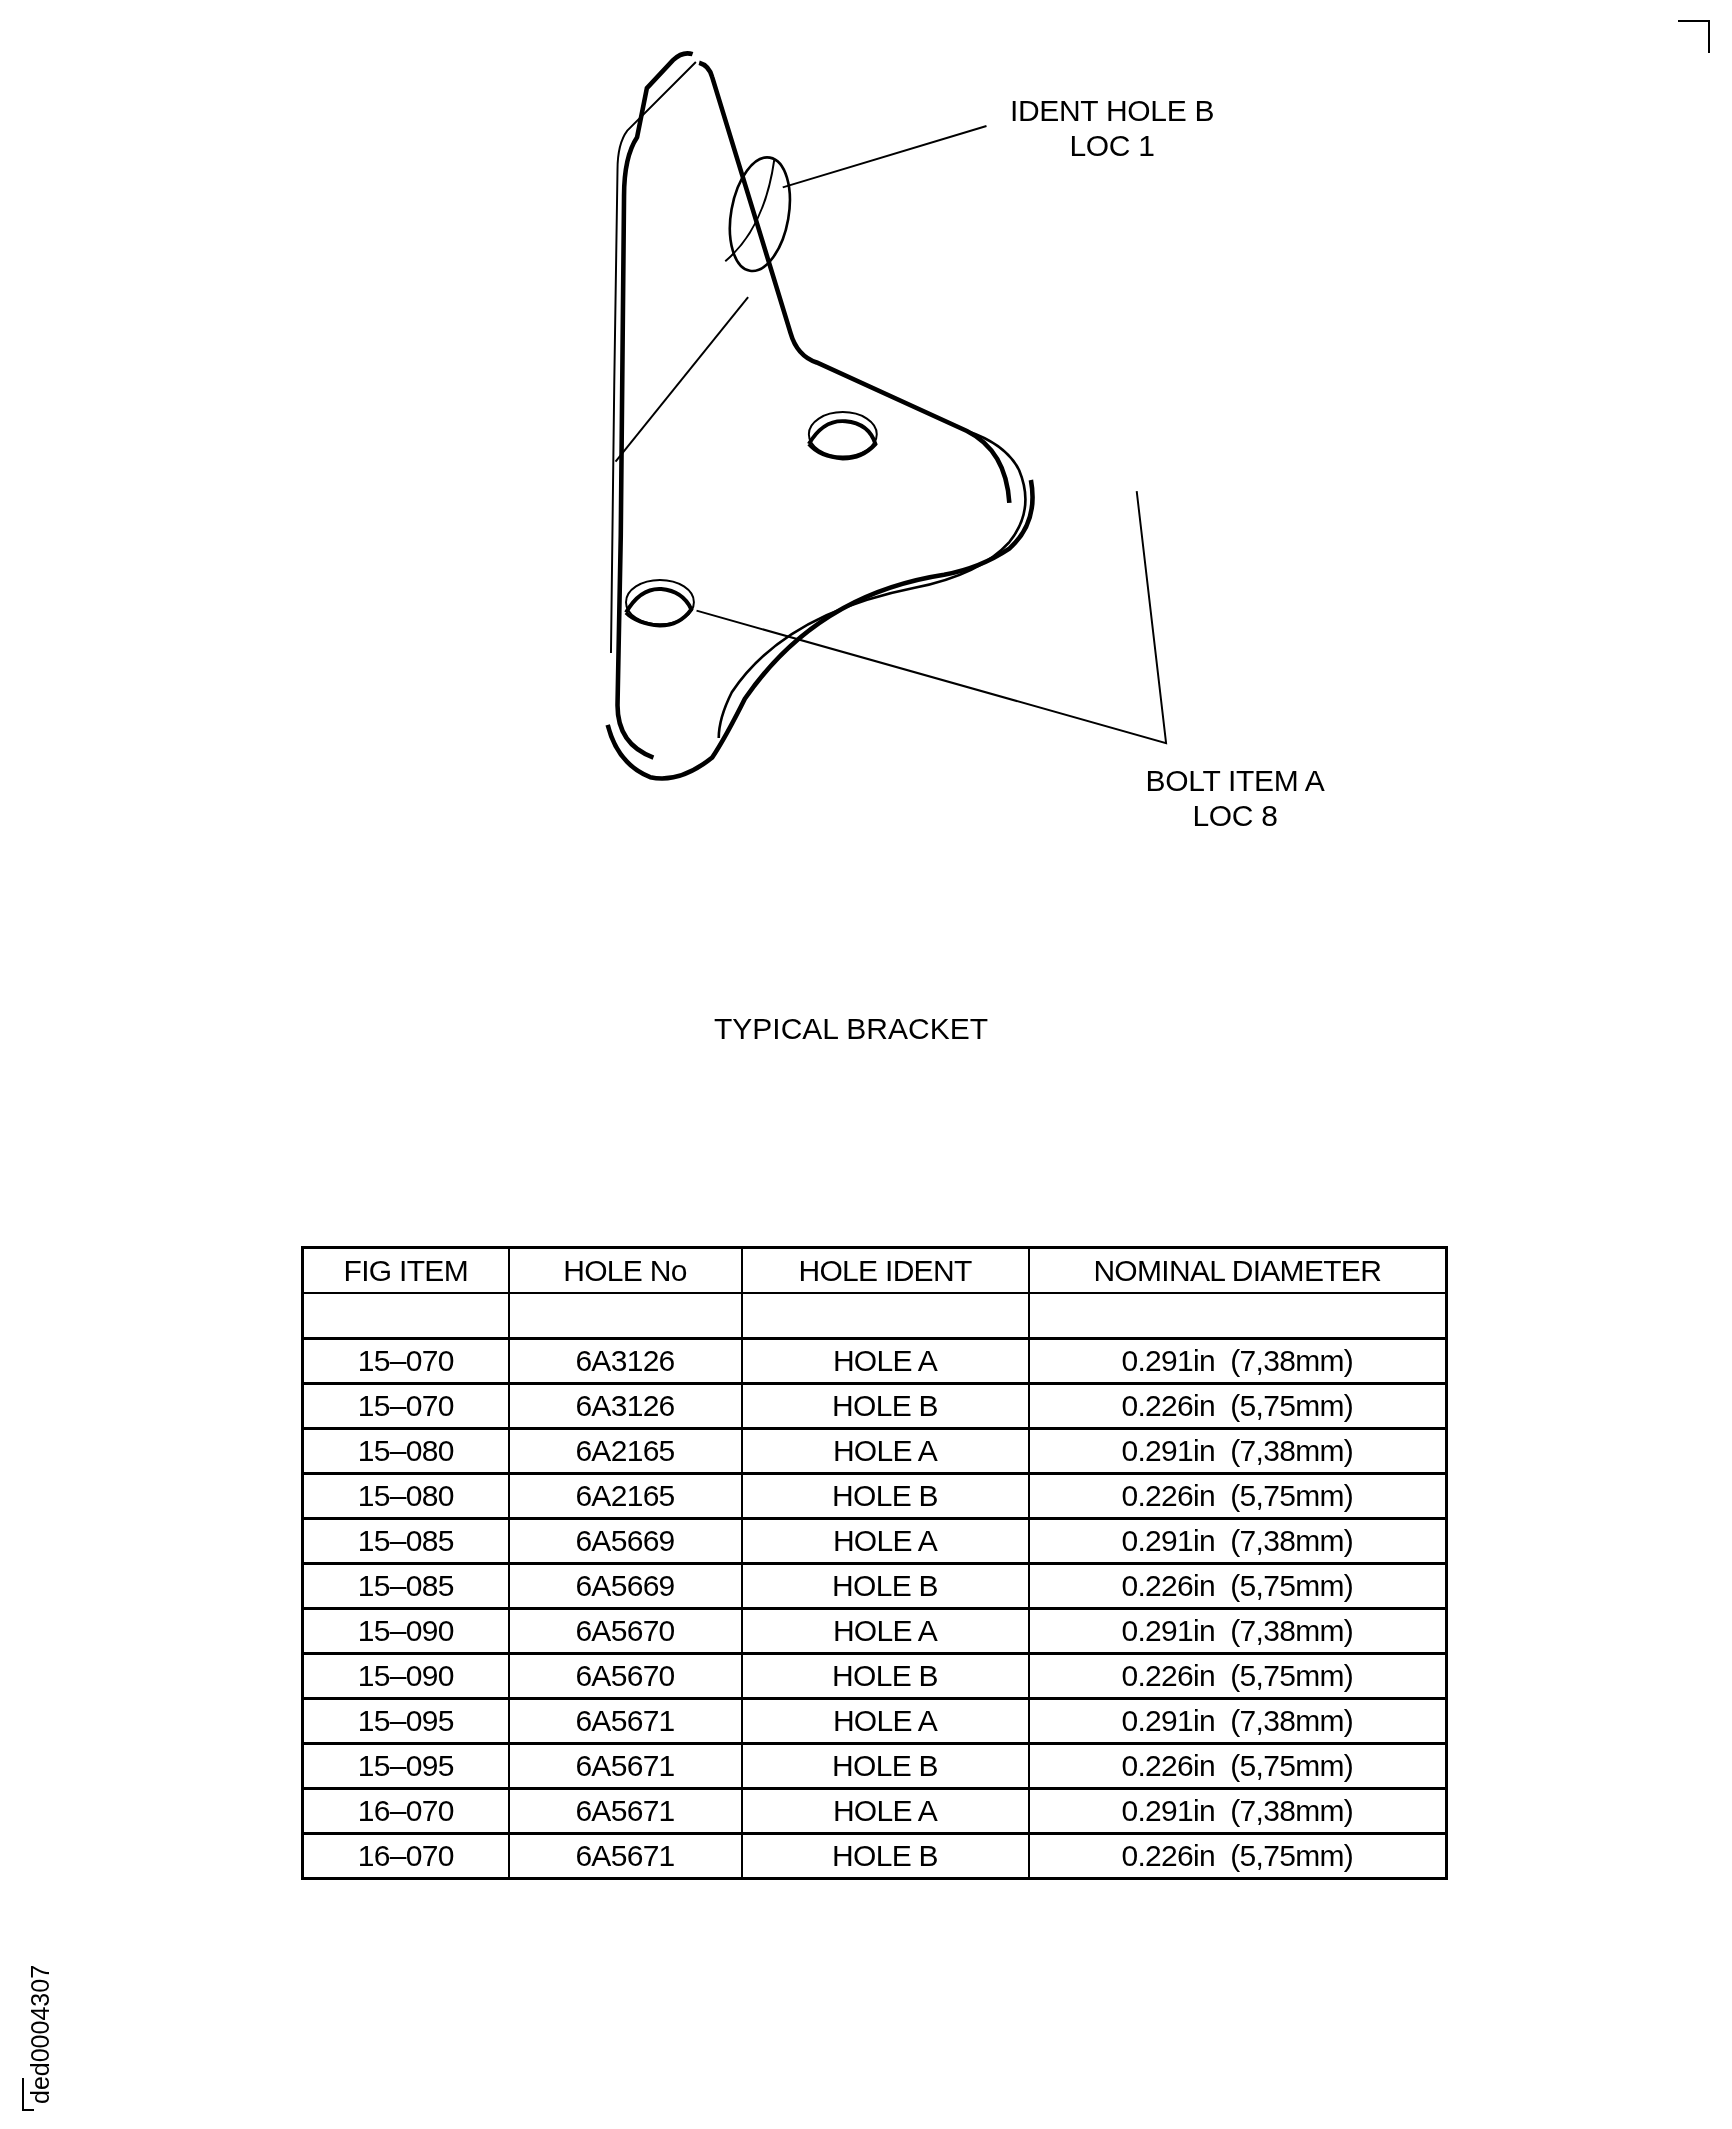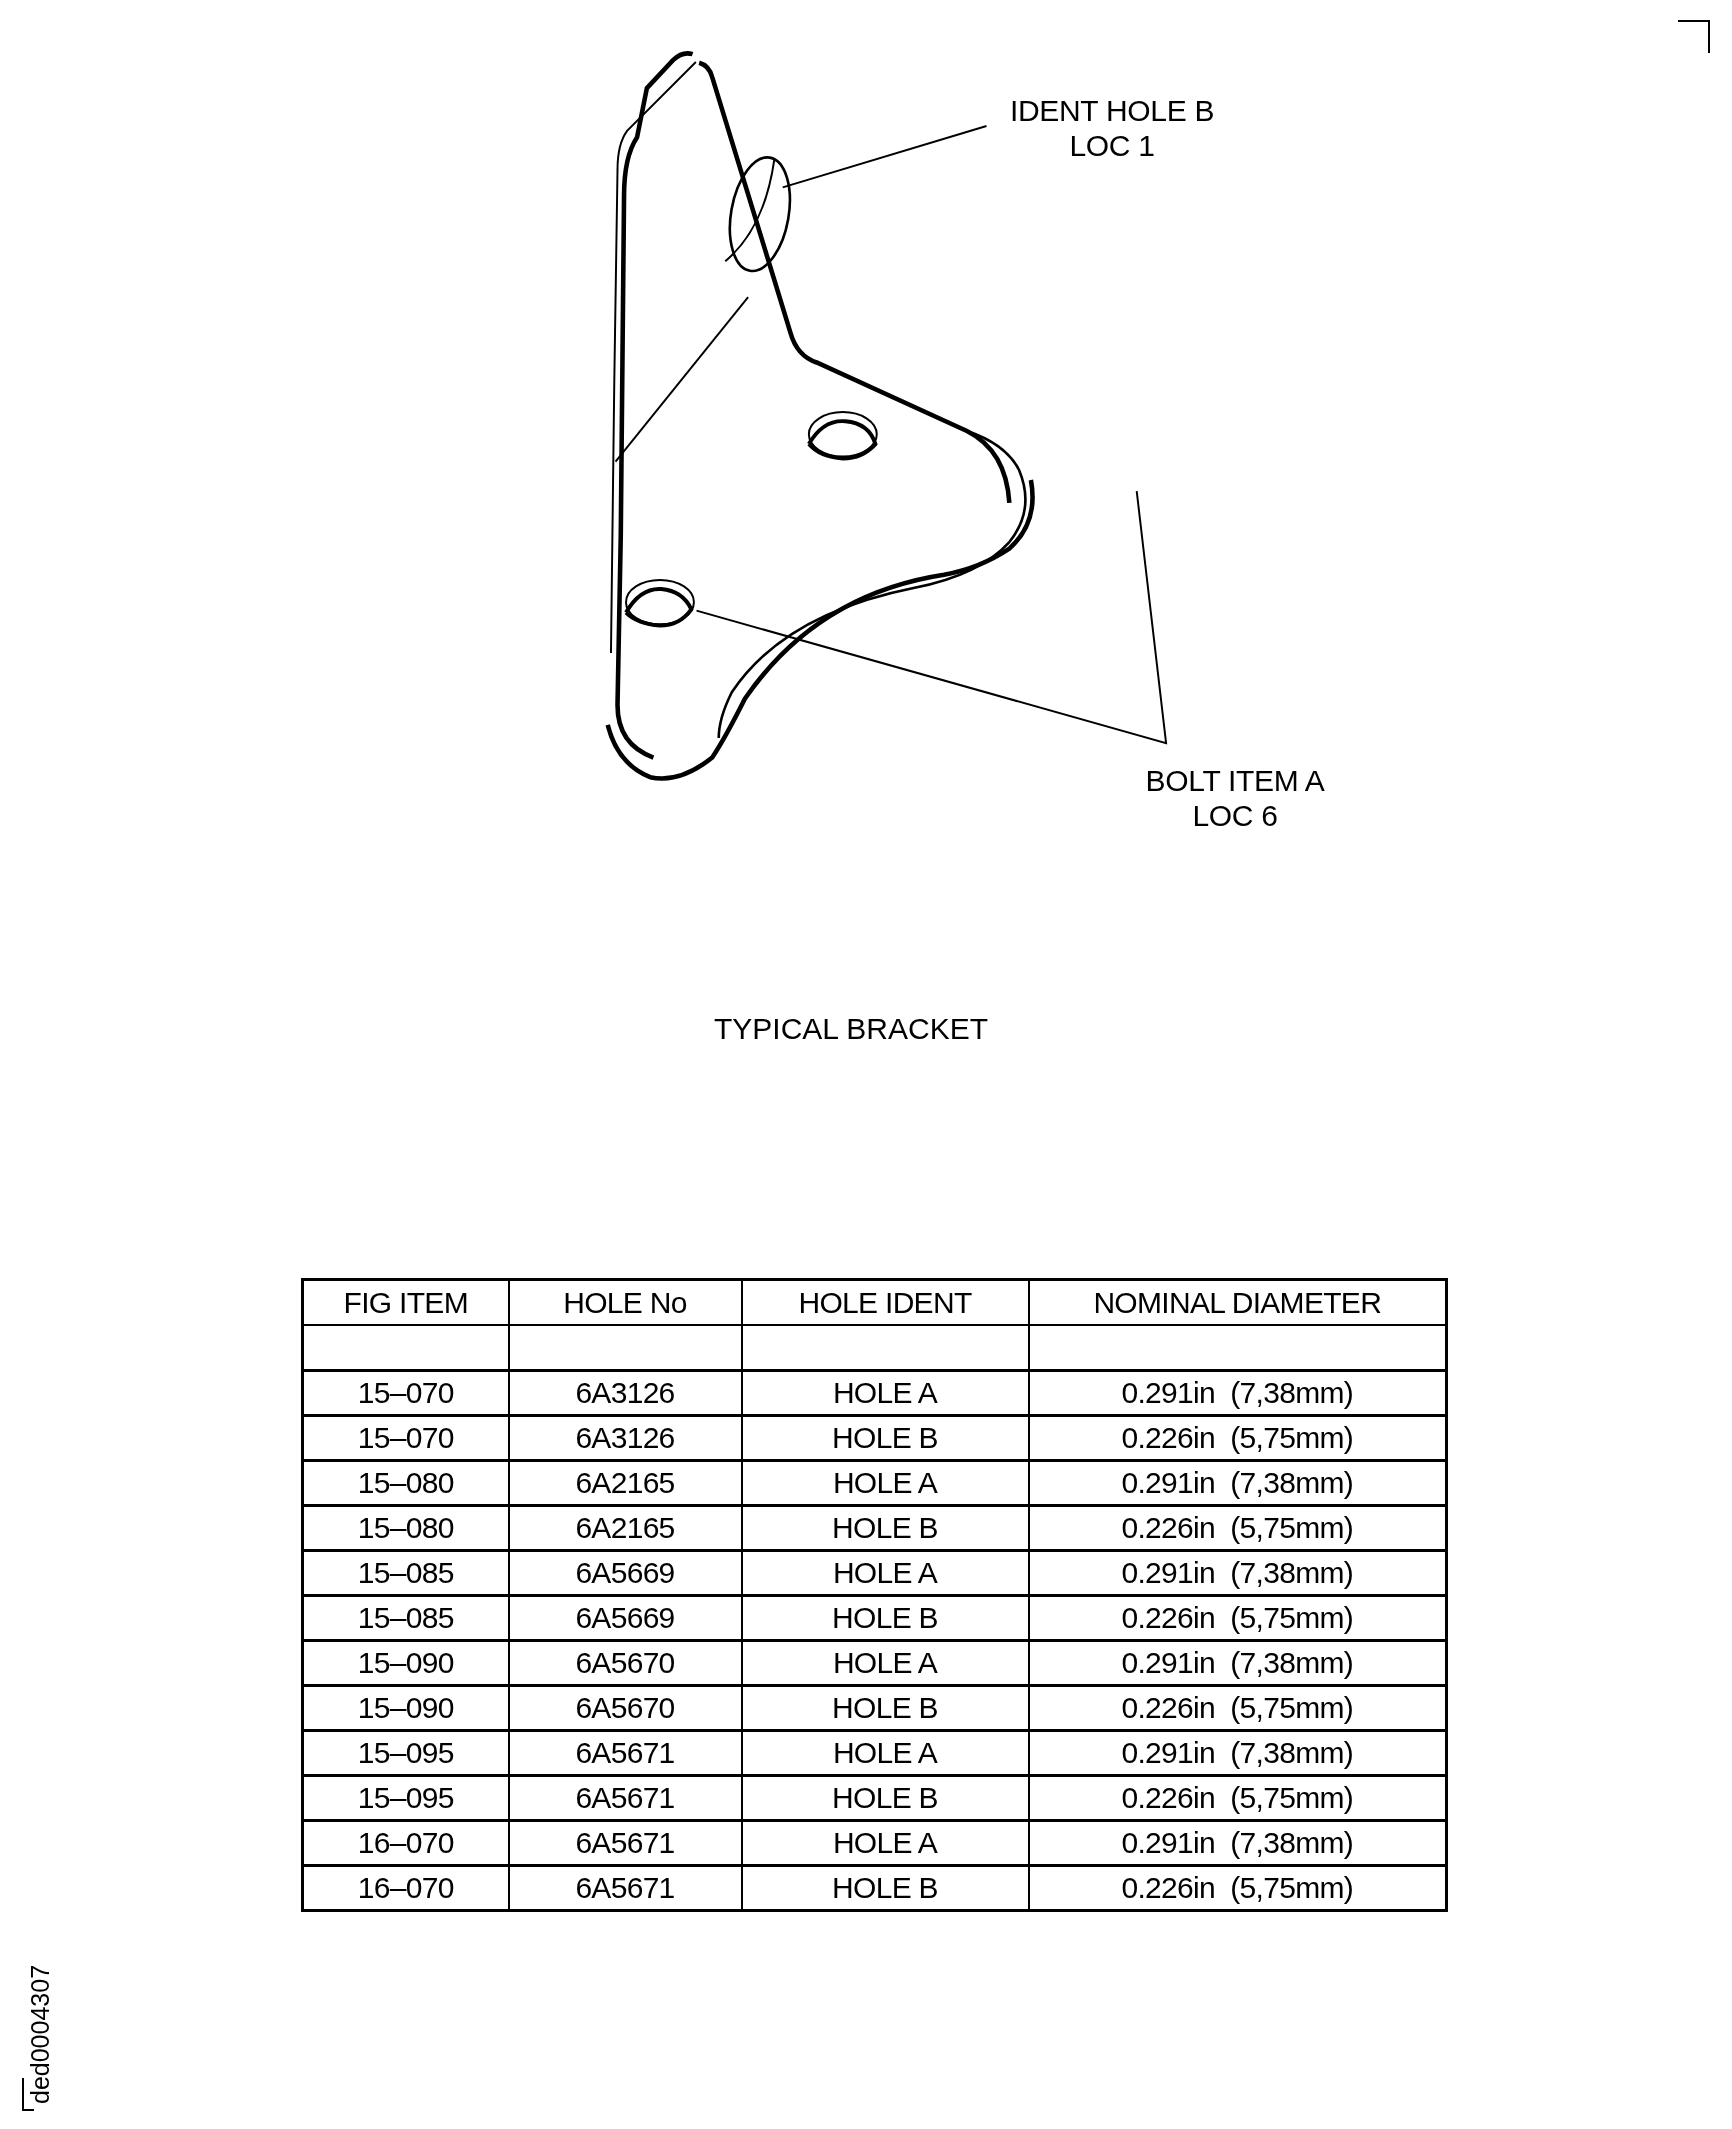--- a/index.html
+++ b/index.html
@@ -4,21 +4,21 @@
 <style>
   html, body { margin: 0; padding: 0; background: #ffffff; }
   body { width: 1732px; height: 2129px; position: relative; overflow: hidden;
          font-family: "Liberation Sans", sans-serif; color: #000; }
   #drawing { position: absolute; left: 0; top: 0; width: 1732px; height: 849px; }
   .label { position: absolute; font-size: 30px; line-height: 35px; text-align: center;
            white-space: nowrap; transform: translateX(-50%); letter-spacing: -0.3px; }
   .caption { position: absolute; font-size: 30px; text-align: center; white-space: nowrap;
              transform: translateX(-50%); }
   table.parts { position: absolute; left: 301px; top: 1246px; width: 1145px;
-                border-collapse: collapse; table-layout: fixed; border: 3.9px solid #000; margin-top: 32px; }
+                border-collapse: collapse; table-layout: fixed; border: 3.9px solid #000; }
   table.parts th, table.parts td { border-left: 2px solid #000; border-right: 2px solid #000;
        text-align: center; font-weight: normal; font-size: 30px; padding: 0;
        letter-spacing: -0.7px; }
   table.parts th { height: 43px; border-bottom: 2.6px solid #000; }
   table.parts tr.blank td { height: 43px; border-bottom: 3.9px solid #000; }
   table.parts tbody tr td { height: 42px; border-bottom: 3.3px solid #000; }
   .vtext { position: absolute; left: 26px; top: 2104px; font-size: 25px;
            transform-origin: left top; transform: rotate(-90deg); white-space: nowrap; }
   .vbracket { position: absolute; left: 21.6px; top: 2078px; width: 10.5px; height: 31px;
               border-left: 2.6px solid #000; border-bottom: 2.6px solid #000; }
@@ -59,21 +59,21 @@
 
   <polyline points="1066,935 1785,1138 1740,752" stroke-width="3"></polyline>
 </svg>
 
 <div class="label" style="left:1112px; top:93px;">
   <div>IDENT HOLE B</div>
   <div>LOC 1</div>
 </div>
 <div class="label" style="left:1235px; top:763px;">
   <div>BOLT ITEM A</div>
-  <div>LOC 6</div>
+  <div>LOC 8</div>
 </div>
 
 <div class="caption" style="left:851px; top:1012px;">TYPICAL BRACKET</div>
 
 <table class="parts">
   <colgroup>
     <col style="width:206px">
       <col style="width:233px">
       <col style="width:287px">
       <col style="width:418px">

